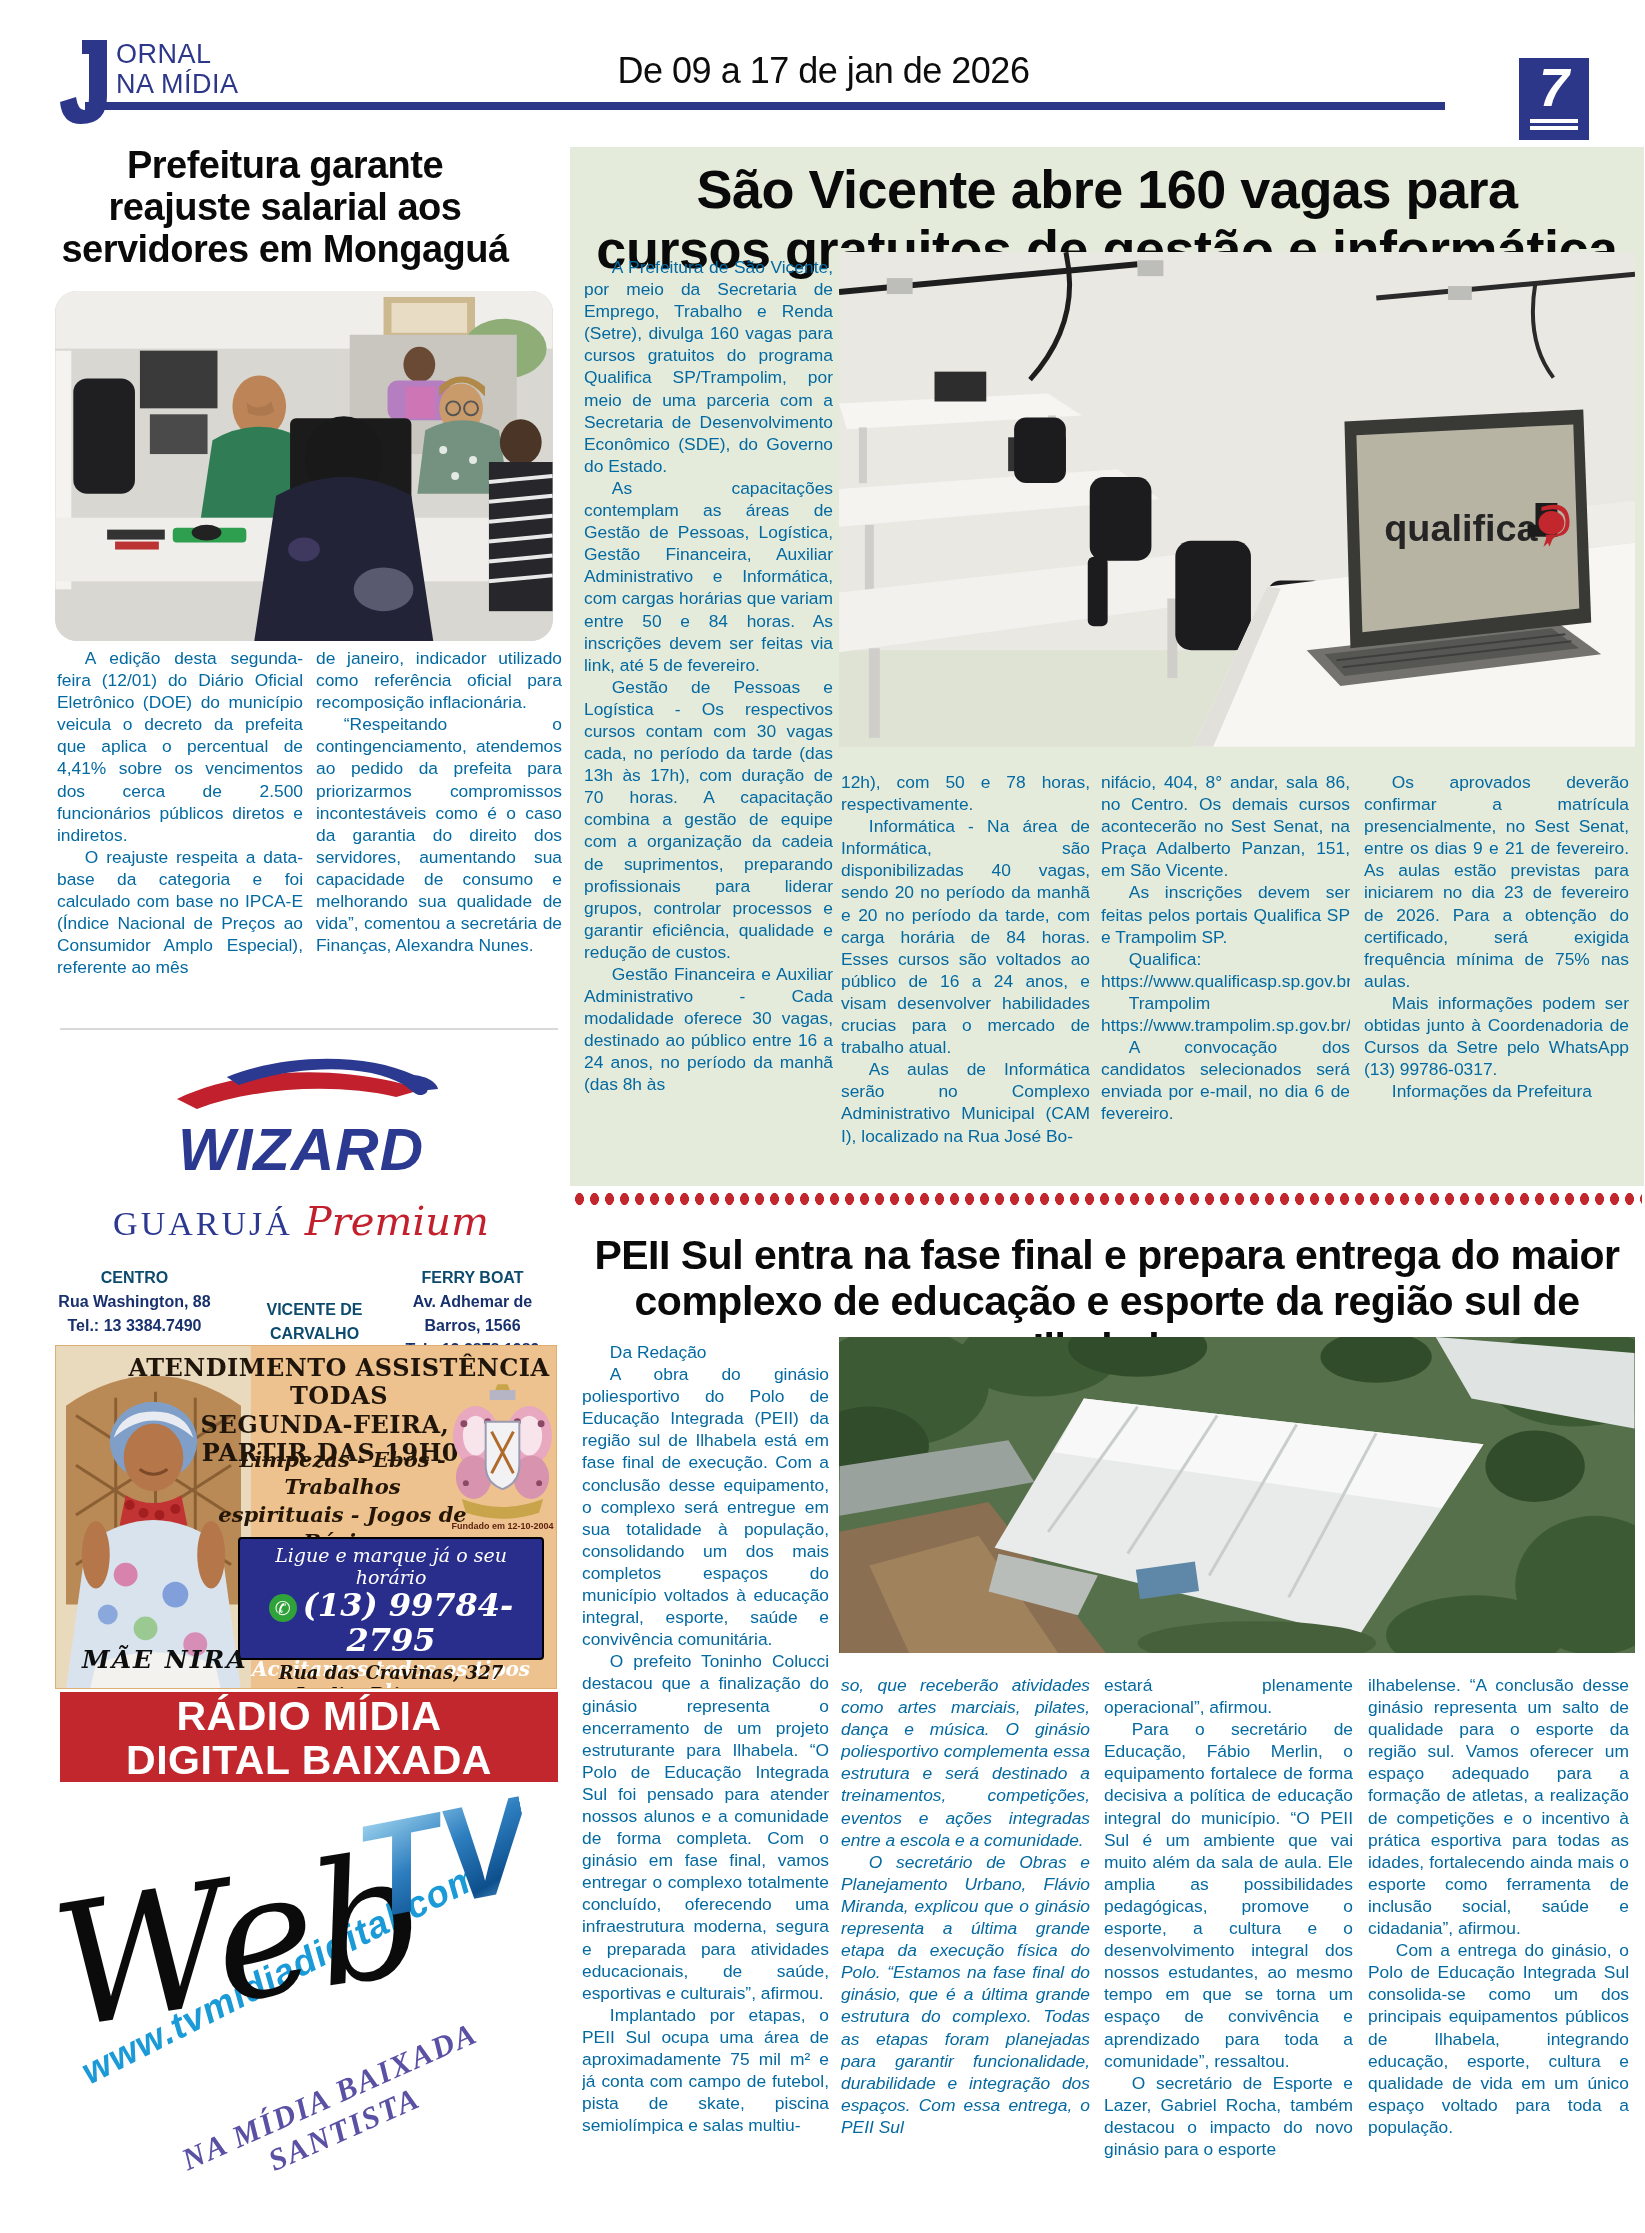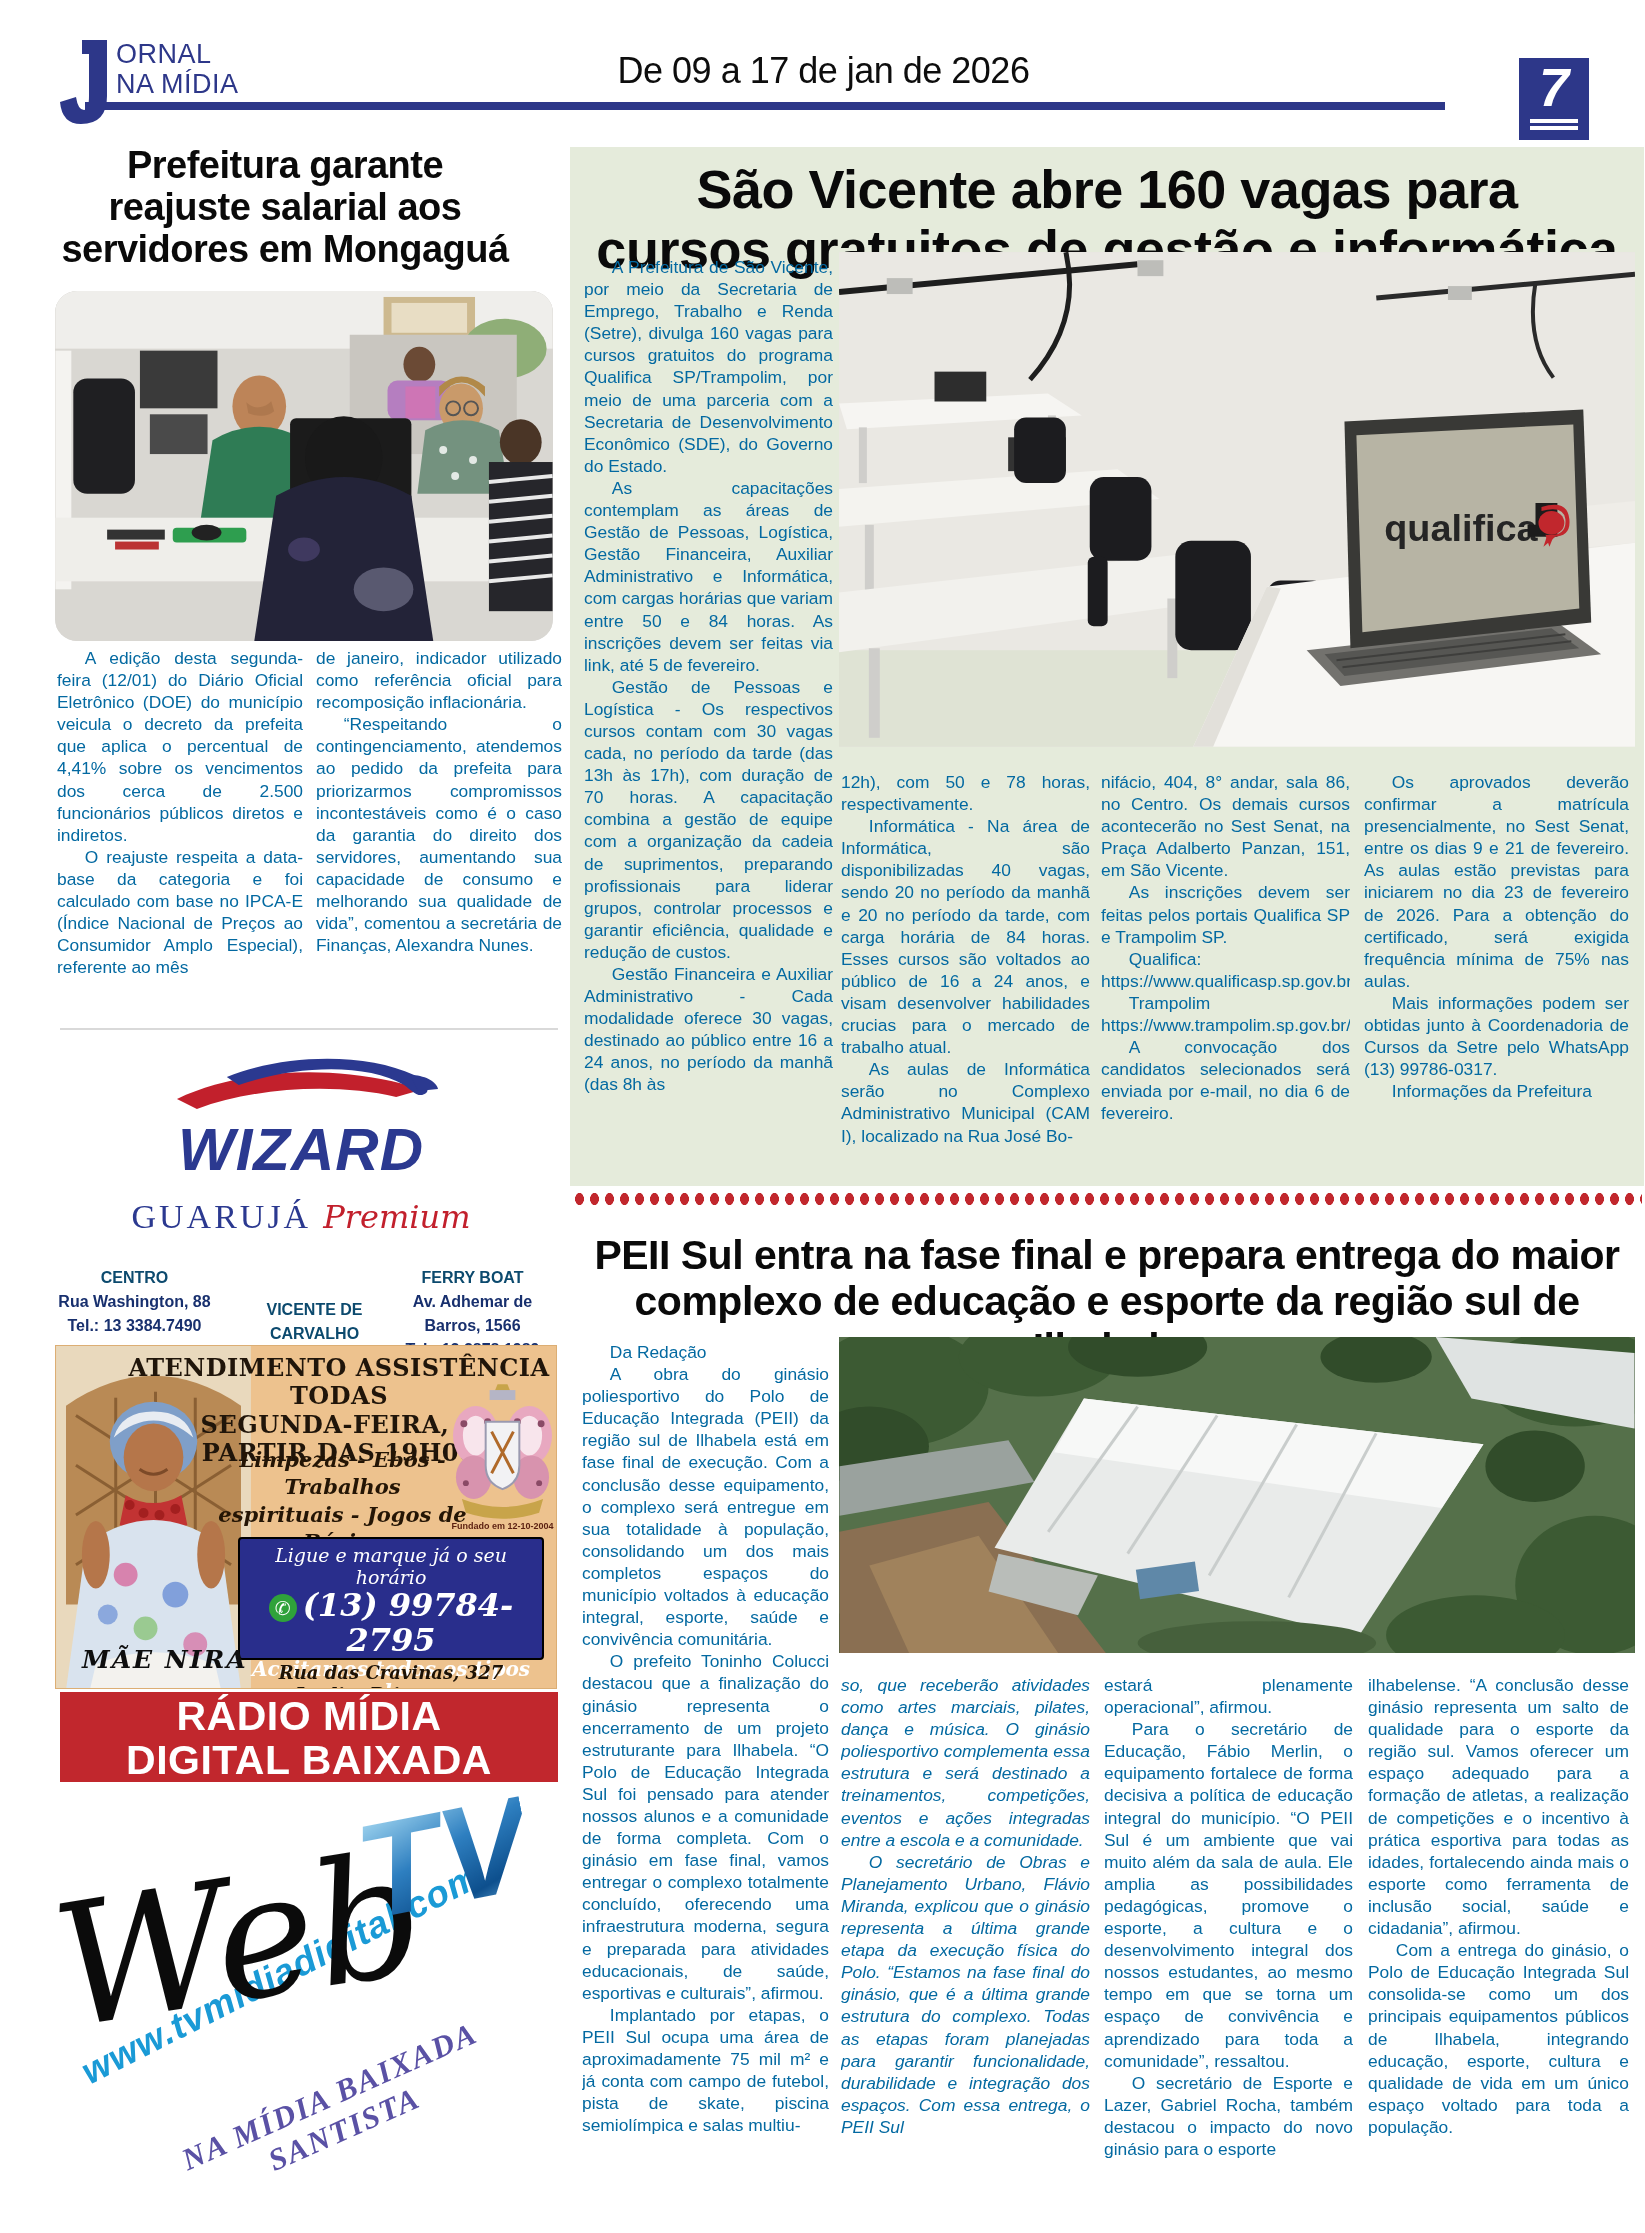--- a/index.html
+++ b/index.html
@@ -34,21 +34,21 @@
   .m-col1 { left:57px; top:647px; width:246px; height:370px; }
   .m-col2 { left:316px; top:647px; width:246px; height:370px; }
 
   .sep-line { left:60px; top:1028px; width:498px; height:2px; background:#d9d9d9; }
 
   
   .wiz-eagle { left:167px; top:1051px; width:279px; height:72px; }
   .wiz-name { left:40px; top:1120px; width:522px; text-align:center; font-size:60px; font-weight:900; font-style:italic; color:#2b3990; letter-spacing:1px; line-height:1; }
   .wiz-sub { left:40px; top:1198px; width:522px; text-align:center; }
   .wiz-guaruja { font-family:"Liberation Serif", serif; font-size:34px; color:#2b3990; letter-spacing:3px; }
-  .wiz-premium { font-family:"DejaVu Serif", serif; font-style:italic; font-size:32px; color:#c2202c; margin-left:12px;text-align:right; }
+  .wiz-premium { font-family:"DejaVu Serif", serif; font-style:italic; font-size:40px; color:#c2202c; margin-left:12px;text-align:right; }
   .wiz-loc { top:1266px; font-size:16px; line-height:1.5; text-align:center; color:#18306e; font-weight:700; }
   .wiz-loc .nm { color:#0c4a6e; font-weight:800; }
   .wiz-loc .tel b { font-weight:800; }
   .wl1 { left:50px; width:169px; } .wl2 { left:235px; width:159px;margin-top:32px; } .wl3 { left:383px; width:179px; }
 
   
   .nira { left:55px; top:1345px; width:502px; height:344px; background:#edc28e; border:1px solid #dcae74; overflow:hidden; }
   .nira-photo { position:absolute; left:0; top:0; width:195px; height:344px; }
   .nira-title { position:absolute; left:68px; top:8px; width:430px; text-align:center;
     font-family:"DejaVu Serif", serif; font-weight:700; font-size:24px; line-height:1.18; color:#20150a; letter-spacing:0.5px; }

